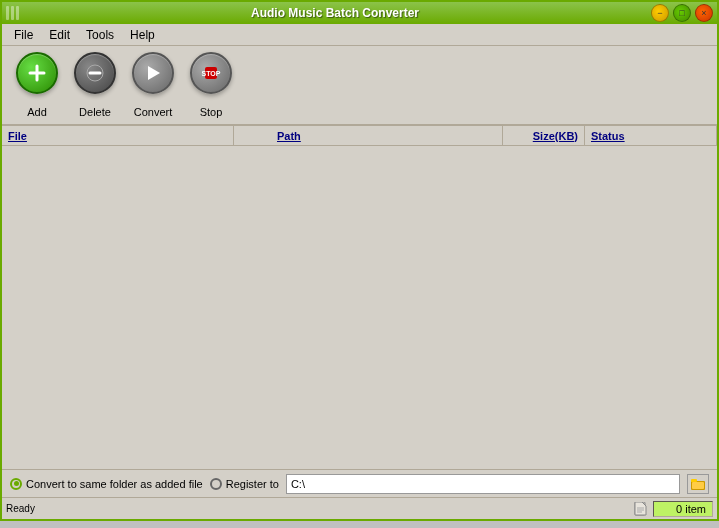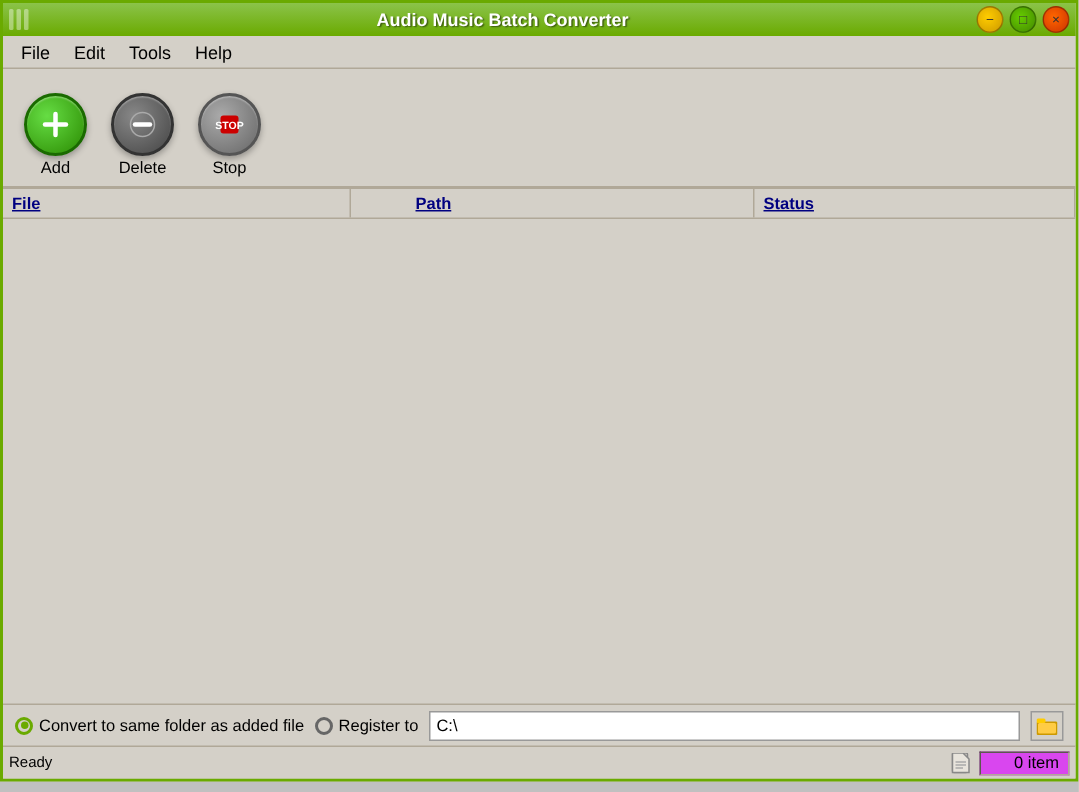--- a/index.html
+++ b/index.html
@@ -92,21 +92,21 @@
       padding: 4px 8px;
       gap: 4px;
       border-bottom: 2px solid #b0a898;
       flex-shrink: 0;
     }
 
     .toolbar-btn {
       display: flex;
       flex-direction: column;
       align-items: center;
-      justify-content: flex-end;
+      justify-content: space-between;
       width: 54px;
       height: 70px;
       cursor: pointer;
       border: none;
       background: transparent;
       padding: 2px;
     }
 
     .toolbar-btn-label {
       font-size: 11px;
@@ -282,21 +282,21 @@
     .status-right {
       display: flex;
       align-items: center;
       gap: 4px;
       font-size: 11px;
     }
 
     .status-panel {
       border: 1px inset #b0a898;
       padding: 1px 6px;
-      background: #d946ef;
+      background: #bef264;
       min-width: 60px;
       text-align: right;
     }
 
     
     .title-bar-decoration {
       display: flex;
       align-items: center;
       gap: 2px;
     }
@@ -360,40 +360,49 @@
     <button class="toolbar-btn">
       <div class="icon-circle icon-delete">
         <svg width="22" height="22" viewBox="0 0 22 22">
           <circle cx="11" cy="11" r="8" fill="none" stroke="#aaa" stroke-width="1"></circle>
           <line x1="6" y1="11" x2="16" y2="11" stroke="white" stroke-width="3" stroke-linecap="round"></line>
         </svg>
       </div>
       <span class="toolbar-btn-label">Delete</span>
     </button>
 
+    <button class="toolbar-btn">
+      <div class="icon-circle icon-convert">
+        <svg width="22" height="22" viewBox="0 0 22 22">
+          <polygon points="6,4 18,11 6,18" fill="white"></polygon>
+        </svg>
+      </div>
+      <span class="toolbar-btn-label">Convert</span>
+    </button>
 
     <button class="toolbar-btn">
       <div class="icon-circle icon-stop">
         <svg width="22" height="22" viewBox="0 0 22 22">
           <rect x="5" y="5" width="12" height="12" fill="#cc0000" rx="2"></rect>
           <text x="11" y="14" text-anchor="middle" font-size="7" font-weight="bold" fill="white">STOP</text>
         </svg>
       </div>
       <span class="toolbar-btn-label">Stop</span>
     </button>
 
 
 
   </div>
 
   <div class="content-area">
 
     <div class="file-table-header">
       <div class="col-header col-file">File</div>
       <div class="col-header col-path">Path</div>
+      <div class="col-header col-size">Size(KB)</div>
       <div class="col-header col-status">Status</div>
     </div>
 
     <div class="file-list-area"></div>
 
   </div>
 
   <div class="bottom-bar">
     <div class="radio-option">
       <div class="radio-dot active"></div>

